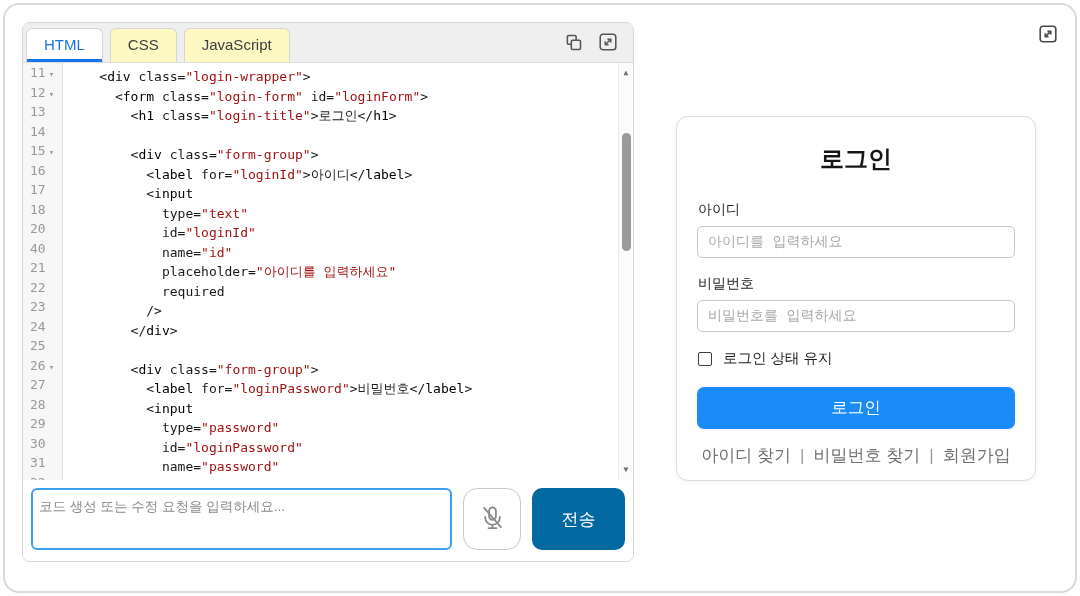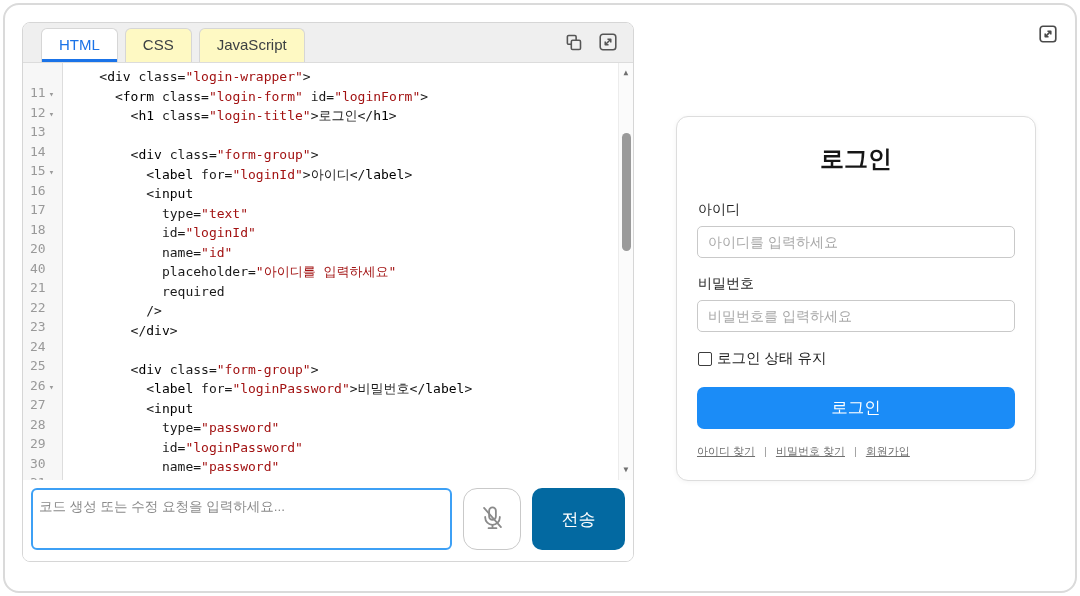--- a/index.html
+++ b/index.html
@@ -7,35 +7,35 @@
   body { width:1080px; height:596px; position:relative; font-family:"Liberation Sans",sans-serif; }
 
   .frame { position:absolute; inset:3px; border:2px solid #dadada; border-radius:16px; pointer-events:none; }
 
   
   .left-panel { position:absolute; left:22px; top:22px; width:612px; height:540px;
     border:1px solid #d6d6d6; border-radius:8px; background:#fff; overflow:hidden;
     display:flex; flex-direction:column; }
 
   .tabbar { height:40px; background:#efefef; border-bottom:1px solid #dcdcdc;
-    display:flex; align-items:flex-end; padding:0 14px 0 18px; flex:none; }
+    display:flex; align-items:flex-end; padding:0 14px 0 3px; flex:none; }
   .tabs { display:flex; align-items:flex-end; }
   .tab { height:34px; line-height:32px; padding:0 17px; margin-right:7px; font-size:15px;
     color:#3c4043; background:#fef9c3; border:1px solid #d6d6d6; border-bottom:none;
     border-radius:6px 6px 0 0; cursor:pointer; position:relative; }
   .tab.active { background:#fff; color:#1a73e8; }
   .tab.active::after { content:""; position:absolute; left:0; right:0; bottom:0; height:3px; background:#1a73e8; }
   .tab-actions { margin-left:auto; display:flex; gap:13px; align-items:center; padding-bottom:9px; }
   .icon-btn { background:none; border:none; padding:0; cursor:pointer; line-height:0; }
 
   
   .editor { flex:1; display:flex; position:relative; overflow:hidden;
     font-family:"DejaVu Sans Mono","Liberation Mono",monospace; font-size:13px; line-height:19.5px; background:#fff; }
   .gutter { width:40px; flex:none; background:#f7f7f7; border-right:1px solid #ddd;
-    color:#999; padding:20px 0 0 7px; overflow:hidden; }
+    color:#999; padding:0 0 0 7px; overflow:hidden; }
   .gut-row { height:19.5px; white-space:nowrap; }
   .fold-icon { color:#9a9a9a; font-size:9px; margin-left:3px; }
   .code { flex:1; padding:4px 0 0 5px; white-space:pre; overflow:hidden; color:#1a1a1a; }
   .code-row { height:19.5px; }
   .tk-t { color:#000000; }
   .tk-s { color:#a21212; }
   .tk-p, .tk-a, .tk-k { color:#1a1a1a; }
 
   .vscroll { position:absolute; top:0; right:0; bottom:0; width:15px; background:#fbfbfb; border-left:1px solid #ececec; }
   .scroll-arrow { position:absolute; left:0; right:0; text-align:center; color:#707070; font-size:8px; height:14px; line-height:14px; cursor:pointer; }
@@ -54,27 +54,27 @@
 
   
   .page-expand { position:absolute; top:23px; right:21px; background:none; border:none; padding:0; cursor:pointer; line-height:0; }
 
   .preview-card { position:absolute; left:676px; top:116px; width:360px; height:365px;
     background:#fff; border:1px solid #ddd; border-radius:12px; box-shadow:0 1px 5px rgba(0,0,0,0.05);
     padding:26px 20px 0 20px; }
   .pv-title { text-align:center; font-size:24px; font-weight:bold; color:#161616; margin:0 0 26px 0; }
   .pv-label { display:block; font-size:14px; color:#222; margin:0 0 7px 1px; }
   .pv-input { display:block; width:100%; height:32px; border:1px solid #c9c9c9; border-radius:5px;
-    padding:0 10px; font-size:14px; font-family:Liberation Sans, sans-serif; margin-bottom:17px; color:#333; }
+    padding:0 10px; font-size:14px; font-family:Liberation Mono, monospace; margin-bottom:17px; color:#333; }
   .pv-input::placeholder { color:#a8a8a8; }
-  .remember-row { display:flex; align-items:center; gap:5px; font-size:14.5px; color:#1d1d1d; margin:3px 0 19px 1px; }
+  .remember-row { display:flex; align-items:center; gap:11px; font-size:14.5px; color:#1d1d1d; margin:3px 0 19px 1px; }
   .cb { width:14px; height:14px; flex:none; border:1.6px solid #3c3c3c; border-radius:2px; background:#fff; cursor:pointer; }
   .login-btn { width:100%; height:42px; background:#1b8cf7; color:#fff; border:none; border-radius:7px;
     font-size:16.5px; font-family:inherit; cursor:pointer; }
-  .links { text-align:left; margin-top:15px; font-size:11px; color:#6f6f6f;text-decoration:underline; }
+  .links { text-align:center; margin-top:15px; font-size:17px; color:#6f6f6f; }
   .links a { color:#6f6f6f; text-decoration:none; cursor:pointer; }
   .links .sep { margin:0 9px; color:#9a9a9a; }
 </style>
 </head>
 <body>
 
 <div class="frame"></div>
 
 <div class="left-panel">
 

